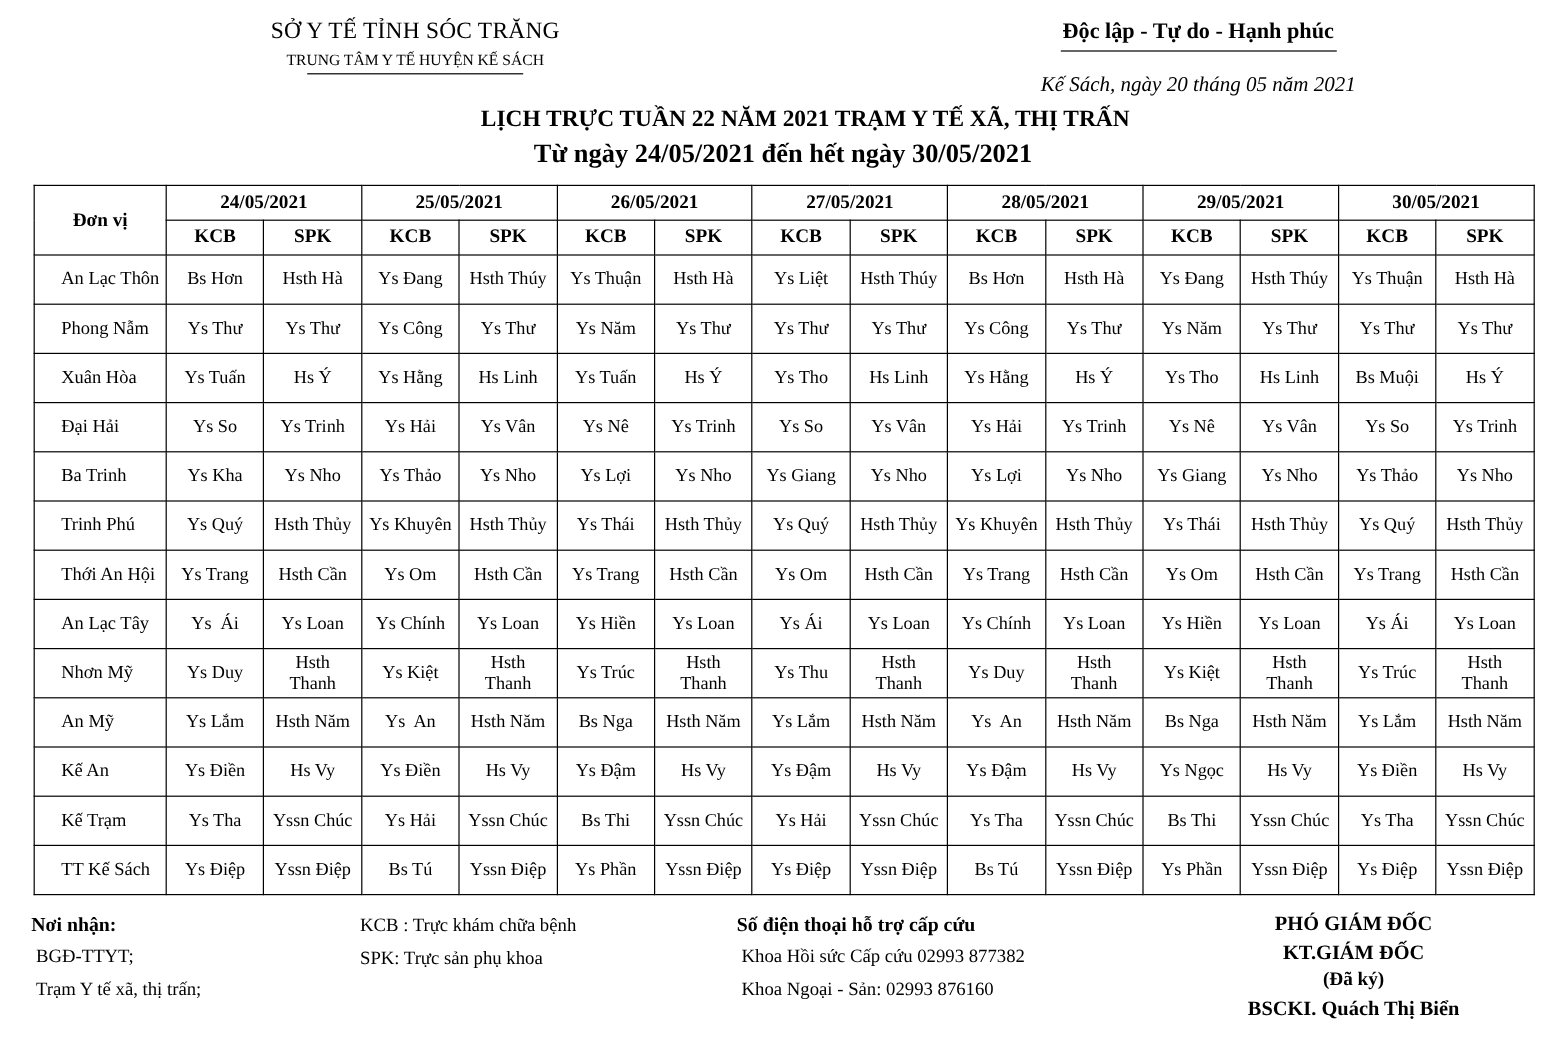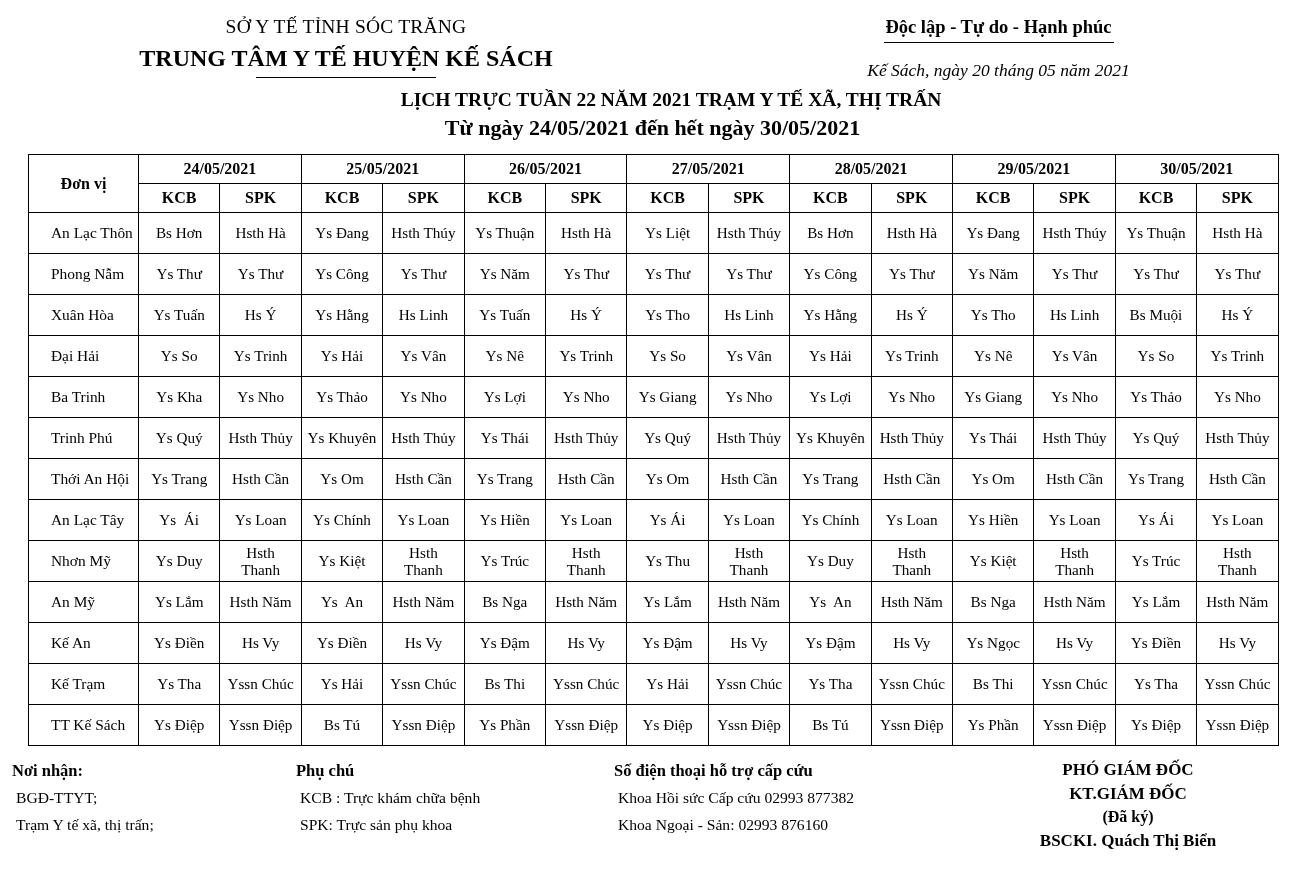--- a/index.html
+++ b/index.html
@@ -33,22 +33,22 @@
     width: 665px;
     text-align: center;
   }
   .org-line1 {
     font-size: 19.5px;
     letter-spacing: .2px;
     line-height: 1.38;
     white-space: nowrap;
   }
   .org-line2 {
-    font-size: 24px;
-    font-weight: bold;
+    font-size: 13px;
+    font-weight: normal;
     line-height: 1.45;
     display: inline-block;
     position: relative;
     white-space: nowrap;
   }
   .org-underline {
     display: block;
     width: 180px;
     height: 1.6px;
     background: #000;
@@ -148,21 +148,21 @@
   .two-line { line-height: 1.08; }
 
   
   .doc-footer {
     position: absolute;
     left: 0;
     top: 758px;
     width: 1305px;
     display: flex;
   }
-  .f-col-1 { width: 288px; padding-left: 12px; box-sizing: border-box; }
+  .f-col-1 { width: 288px; padding-left: 26px; box-sizing: border-box; }
   .f-col-2 { width: 318px; padding-left: 8px; box-sizing: border-box; }
   .f-col-3 { width: 345px; padding-left: 8px; box-sizing: border-box; }
   .f-col-4 { width: 354px; text-align: center; box-sizing: border-box; }
 
   .f-title {
     font-size: 16.5px;
     font-weight: bold;
     line-height: 1.55;
     white-space: nowrap;
   }
@@ -487,21 +487,20 @@
   </table>
 </div>
 
 <div class="doc-footer">
   <div class="f-col-1">
     <div class="f-title">Nơi nhận:</div>
     <div class="f-line">BGĐ-TTYT;</div>
     <div class="f-line">Trạm Y tế xã, thị trấn;</div>
   </div>
   <div class="f-col-2">
-    <div class="f-title">Phụ chú</div>
     <div class="f-line">KCB : Trực khám chữa bệnh</div>
     <div class="f-line">SPK: Trực sản phụ khoa</div>
   </div>
   <div class="f-col-3">
     <div class="f-title">Số điện thoại hỗ trợ cấp cứu</div>
     <div class="f-line">Khoa Hồi sức Cấp cứu  02993 877382</div>
     <div class="f-line">Khoa Ngoại - Sản: 02993 876160</div>
   </div>
   <div class="f-col-4">
     <div class="sig-line">PHÓ GIÁM ĐỐC</div>

